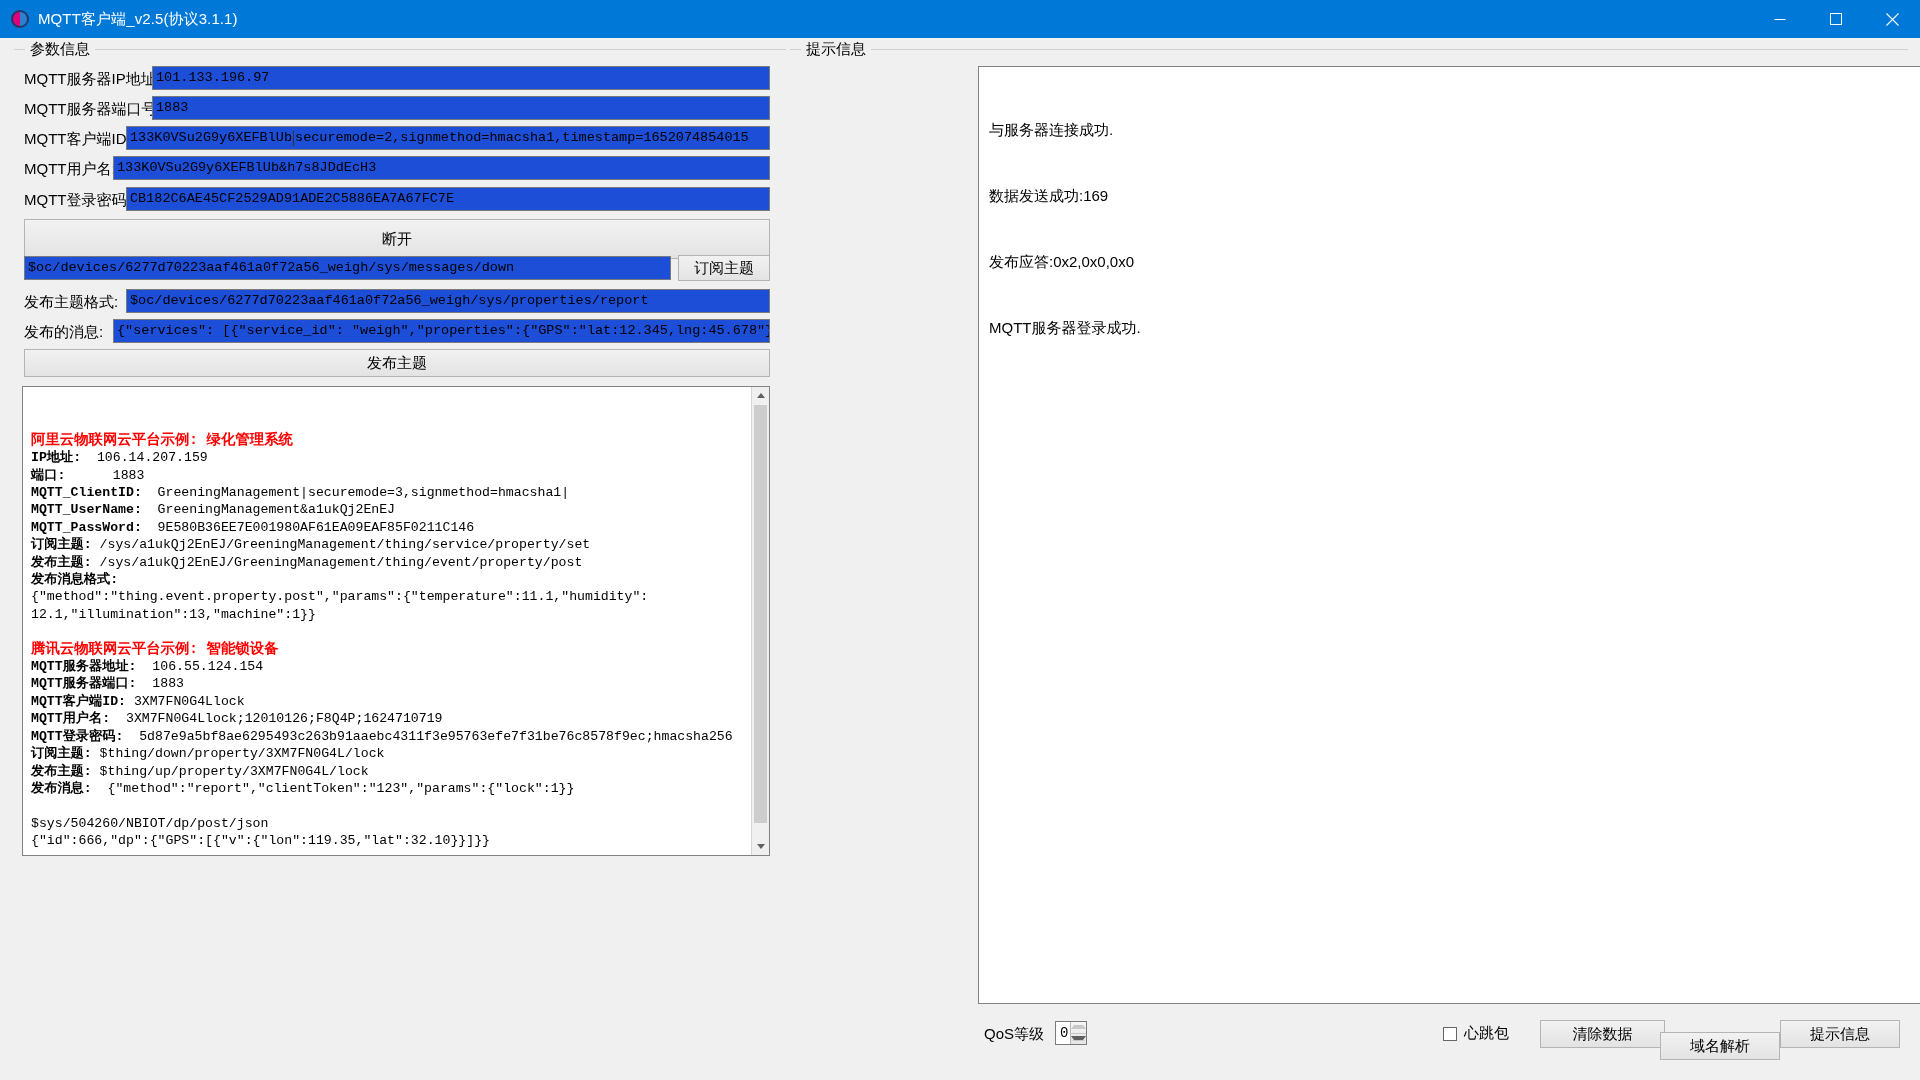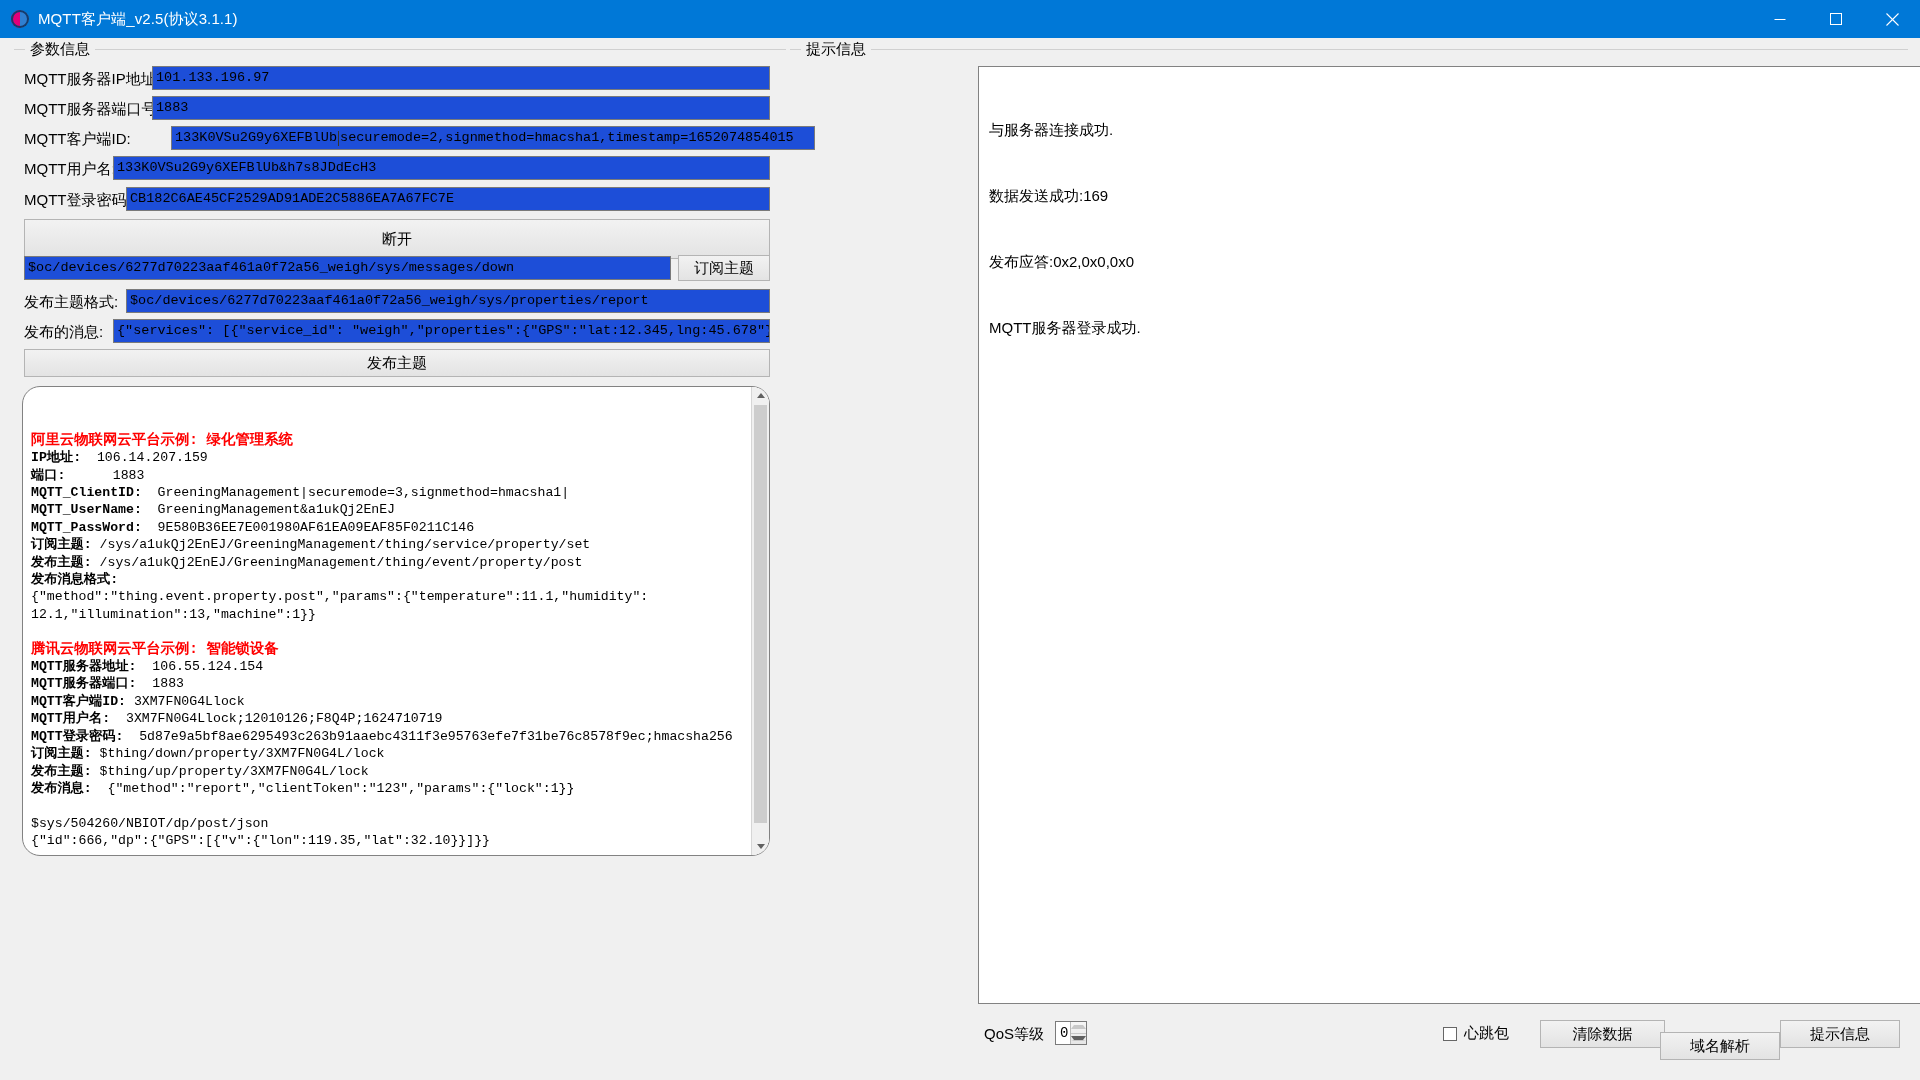--- a/index.html
+++ b/index.html
@@ -181,21 +181,21 @@
   <div class="txt" style="left:152px;top:66px;width:618px;height:24px;">
     <span>101.133.196.97</span>
   </div>
 
   <div class="lbl" style="left:24px;top:100px;">MQTT服务器端口号:</div>
   <div class="txt" style="left:152px;top:96px;width:618px;height:24px;">
     <span>1883</span>
   </div>
 
   <div class="lbl" style="left:24px;top:130px;">MQTT客户端ID:</div>
-  <div class="txt" style="left:126px;top:126px;width:644px;height:24px;margin-left:45px;">
+  <div class="txt" style="left:126px;top:126px;width:644px;height:24px;">
     <span>133K0VSu2G9y6XEFBlUb</span>
       <span class="caret"></span>
       <span>securemode=2,signmethod=hmacsha1,timestamp=1652074854015</span>
   </div>
 
   <div class="lbl" style="left:24px;top:160px;">MQTT用户名:</div>
   <div class="txt" style="left:113px;top:156px;width:657px;height:24px;">
     <span>133K0VSu2G9y6XEFBlUb&amp;h7s8JDdEcH3</span>
   </div>
 
@@ -216,21 +216,21 @@
     <span>$oc/devices/6277d70223aaf461a0f72a56_weigh/sys/properties/report</span>
   </div>
 
   <div class="lbl" style="left:24px;top:323px;">发布的消息:</div>
   <div class="txt" style="left:113px;top:319px;width:657px;height:24px;">
     <span>{"services": [{"service_id": "weigh","properties":{"GPS":"lat:12.345,lng:45.678"}}]}</span>
   </div>
 
   <div class="btn" style="left:24px;top:349px;width:746px;height:28px;">发布主题</div>
 
-  <div class="panel" style="left:22px;top:386px;width:748px;height:470px;border-radius:18px;">
+  <div class="panel" style="left:22px;top:386px;width:748px;height:470px;">
     <div class="panel-inner">
 <span class="blank"></span><div class="ex-head">阿里云物联网云平台示例: 绿化管理系统</div><div><span class="ex-key">IP地址:</span><span>  106.14.207.159</span></div><div><span class="ex-key">端口:</span><span>      1883</span></div><div><span class="ex-key">MQTT_ClientID:</span><span>  GreeningManagement|securemode=3,signmethod=hmacsha1|</span></div><div><span class="ex-key">MQTT_UserName:</span><span>  GreeningManagement&amp;a1ukQj2EnEJ</span></div><div><span class="ex-key">MQTT_PassWord:</span><span>  9E580B36EE7E001980AF61EA09EAF85F0211C146</span></div><div><span class="ex-key">订阅主题:</span><span> /sys/a1ukQj2EnEJ/GreeningManagement/thing/service/property/set</span></div><div><span class="ex-key">发布主题:</span><span> /sys/a1ukQj2EnEJ/GreeningManagement/thing/event/property/post</span></div><div><span class="ex-key">发布消息格式:</span><span></span></div><div>{"method":"thing.event.property.post","params":{"temperature":11.1,"humidity":</div><div>12.1,"illumination":13,"machine":1}}</div><span class="blank"></span><div class="ex-head">腾讯云物联网云平台示例: 智能锁设备</div><div><span class="ex-key">MQTT服务器地址:</span><span>  106.55.124.154</span></div><div><span class="ex-key">MQTT服务器端口:</span><span>  1883</span></div><div><span class="ex-key">MQTT客户端ID:</span><span> 3XM7FN0G4Llock</span></div><div><span class="ex-key">MQTT用户名:</span><span>  3XM7FN0G4Llock;12010126;F8Q4P;1624710719</span></div><div><span class="ex-key">MQTT登录密码:</span><span>  5d87e9a5bf8ae6295493c263b91aaebc4311f3e95763efe7f31be76c8578f9ec;hmacsha256</span></div><div><span class="ex-key">订阅主题:</span><span> $thing/down/property/3XM7FN0G4L/lock</span></div><div><span class="ex-key">发布主题:</span><span> $thing/up/property/3XM7FN0G4L/lock</span></div><div><span class="ex-key">发布消息:</span><span>  {"method":"report","clientToken":"123","params":{"lock":1}}</span></div><span class="blank"></span><div>$sys/504260/NBIOT/dp/post/json</div><div>{"id":666,"dp":{"GPS":[{"v":{"lon":119.35,"lat":32.10}}]}}</div>
     </div>
     <div class="vscroll">
       <div class="vs-arrow up">
           <div class="tri up"></div>
         </div>
       <div class="vs-thumb" style="top:18px;height:418px;"></div>
       <div class="vs-arrow down">
           <div class="tri down"></div>

